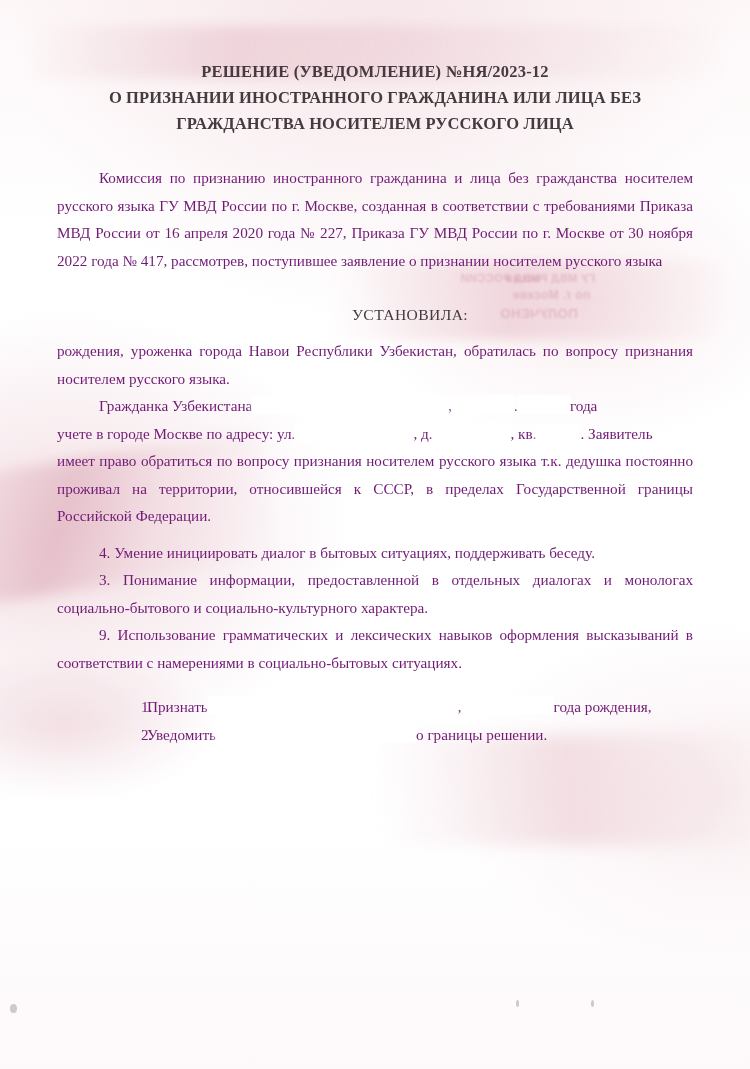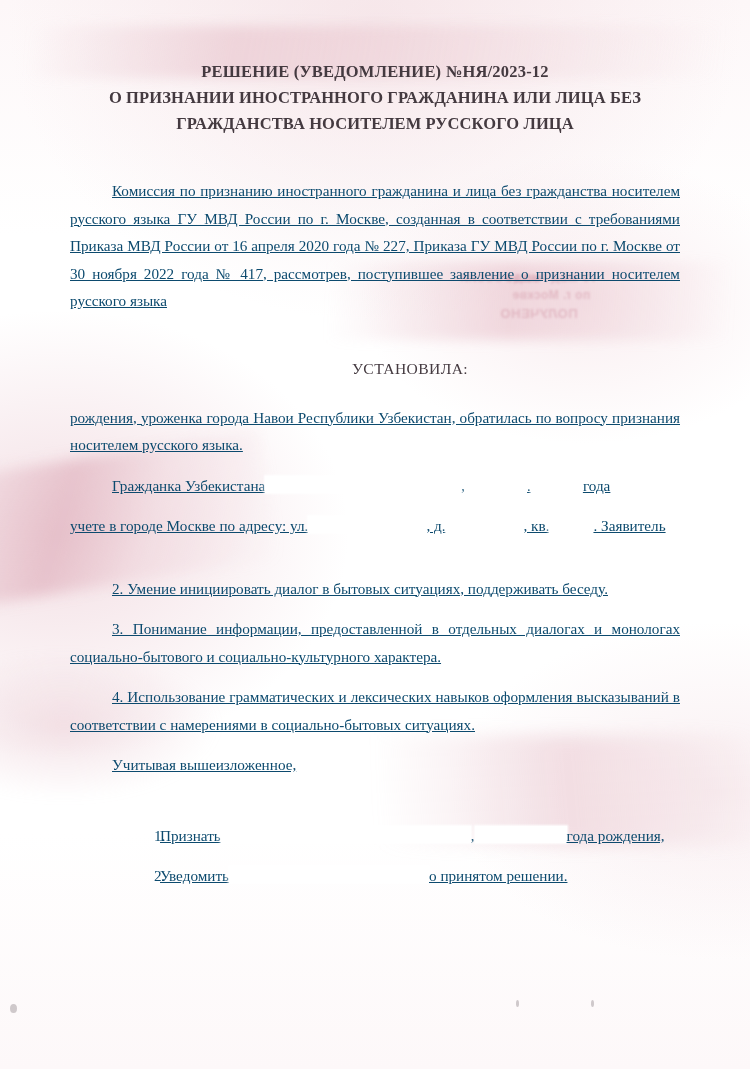--- a/index.html
+++ b/index.html
@@ -105,27 +105,26 @@
     font-size: 16.5px;
     font-weight: 700;
     line-height: 26px;
     letter-spacing: 0.1px;
     color: #443a40;
     text-transform: none;
   }
   .title-line.l1 { letter-spacing: 0.2px; }
 
   p.body {
-    margin: 13px;
+    margin: 0;
     font-size: 15.2px;
     line-height: 27.5px;
     text-align: justify;
     text-justify: inter-word;
-    color: #0c4a6e;
-    text-decoration: underline;
+    color: #701a75;
   }
   p.body.indent { text-indent: 42px; }
 
   .gap-sm { height: 9px; }
   .gap-md { height: 17px; }
   .gap-lg { height: 27px; }
 
   .centered-heading {
     text-align: center;
     font-size: 15.6px;
@@ -208,32 +207,32 @@
 
     <div class="gap-sm"></div>
 
     <p class="body">рождения, уроженка города Навои Республики Узбекистан, обратилась по вопросу признания носителем русского языка.</p>
 
     <p class="body indent"><span>Гражданка Узбекистана</span><span class="redact r-name"></span><span>,</span><span class="redact r-day"></span><span>.</span><span class="redact r-month"></span><span>года</span></p>
 
 
     <p class="body"><span>учете в городе Москве по адресу: ул.</span><span class="redact r-street"></span><span>, д.</span><span class="redact r-house"></span><span>, кв.</span><span class="redact r-flat"></span><span>. Заявитель</span></p>
 
+    <p class="body">имеет право обратиться по вопросу признания носителем русского языка т.к. дедушка постоянно проживал на территории, относившейся к СССР, в пределах Государственной границы Российской Федерации.</p>
 
     <div class="gap-sm"></div>
 
 
-    <p class="body num-item">2. Умение инициировать диалог в бытовых ситуациях, поддерживать беседу.</p>
+    <p class="body num-item">4. Умение инициировать диалог в бытовых ситуациях, поддерживать беседу.</p>
     <p class="body num-item">3. Понимание информации, предоставленной в отдельных диалогах и монологах социально-бытового и социально-культурного характера.</p>
-    <p class="body num-item">4. Использование грамматических и лексических навыков оформления высказываний в соответствии с намерениями в социально-бытовых ситуациях.</p>
-
-    <p class="body num-item">Учитывая вышеизложенное,</p>
+    <p class="body num-item">9. Использование грамматических и лексических навыков оформления высказываний в соответствии с намерениями в социально-бытовых ситуациях.</p>
+
 
 
     <div class="gap-md"></div>
 
     <p class="body resolve-item"><span class="resolve-num">1.</span><span>Признать</span><span class="redact r-decide1"></span><span>,</span><span class="redact r-decide2"></span><span>года рождения,</span></p>
 
 
-    <p class="body resolve-item"><span class="resolve-num">2.</span><span>Уведомить</span><span class="redact r-notify"></span><span>о принятом решении.</span></p>
+    <p class="body resolve-item"><span class="resolve-num">2.</span><span>Уведомить</span><span class="redact r-notify"></span><span>о границы решении.</span></p>
 
   </div>
 </div>
 
 </body></html>

